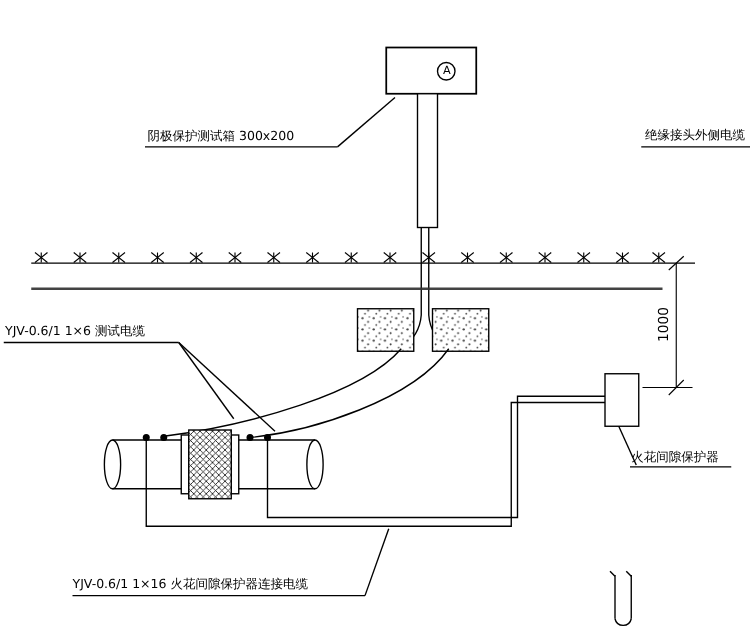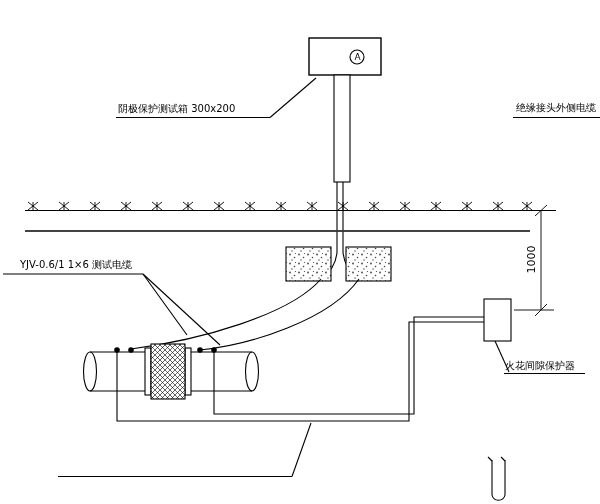--- a/index.html
+++ b/index.html
@@ -156,24 +156,25 @@
         <path d="M501,457 L505,461"></path>
       </g>
 
     </g>
   </svg>
 
   <div class="label" style="left:118px;top:102px">阴极保护测试箱 300x200</div>
 
   <div class="label" style="left:516px;top:101px">绝缘接头外侧电缆</div>
 
-  <div class="label" style="left:20px;top:258px">YJV-0.6/1 1×6  测试电缆</div>
+  <div class="label" style="left:4px;top:258px">YJV-0.6/1 1×6  测试电缆</div>
 
   <div class="label rot" style="left:511px;top:253px">1000</div>
 
   <div class="label" style="left:505px;top:359px">火花间隙保护器</div>
 
+  <div class="label" style="left:58px;top:460px">YJV-0.6/1 1×16  火花间隙保护器连接电缆</div>
 
   <div class="label small" style="left:353px;top:51.5px;width:9px;text-align:center">A</div>
 
   <div class="wm-line"></div>
 
 </div>
 
 </body></html>

